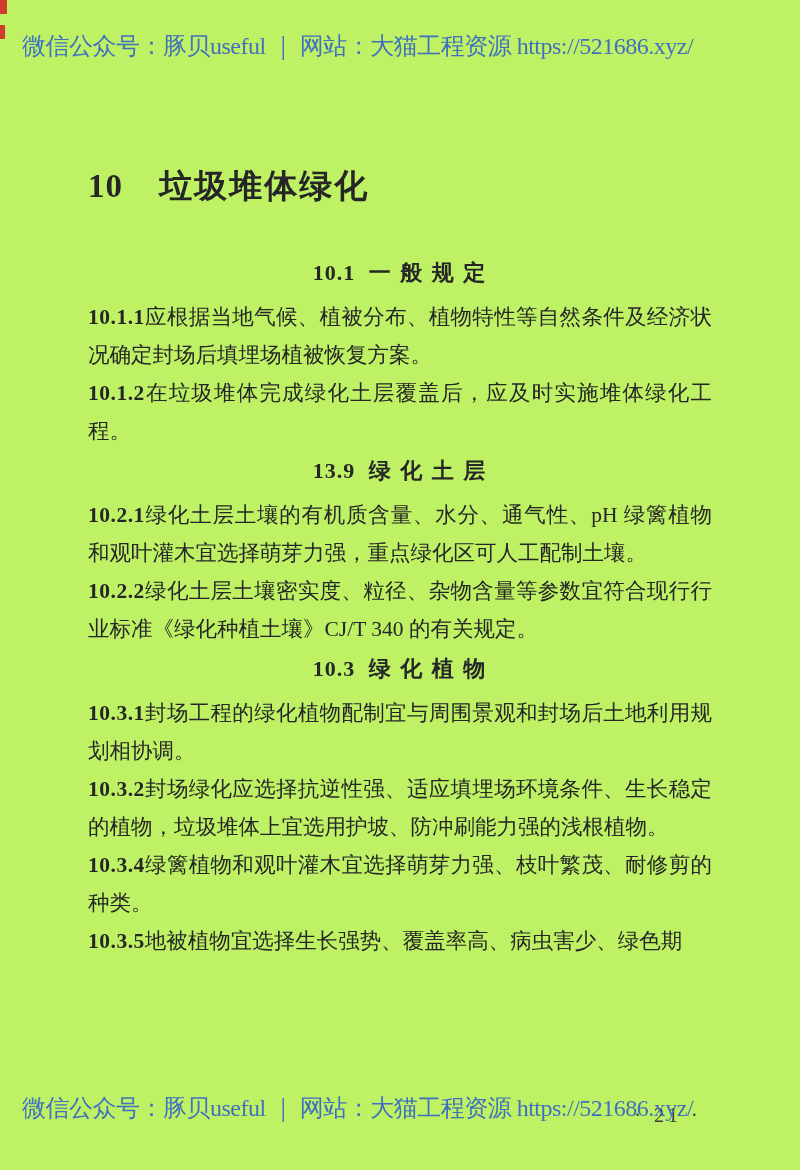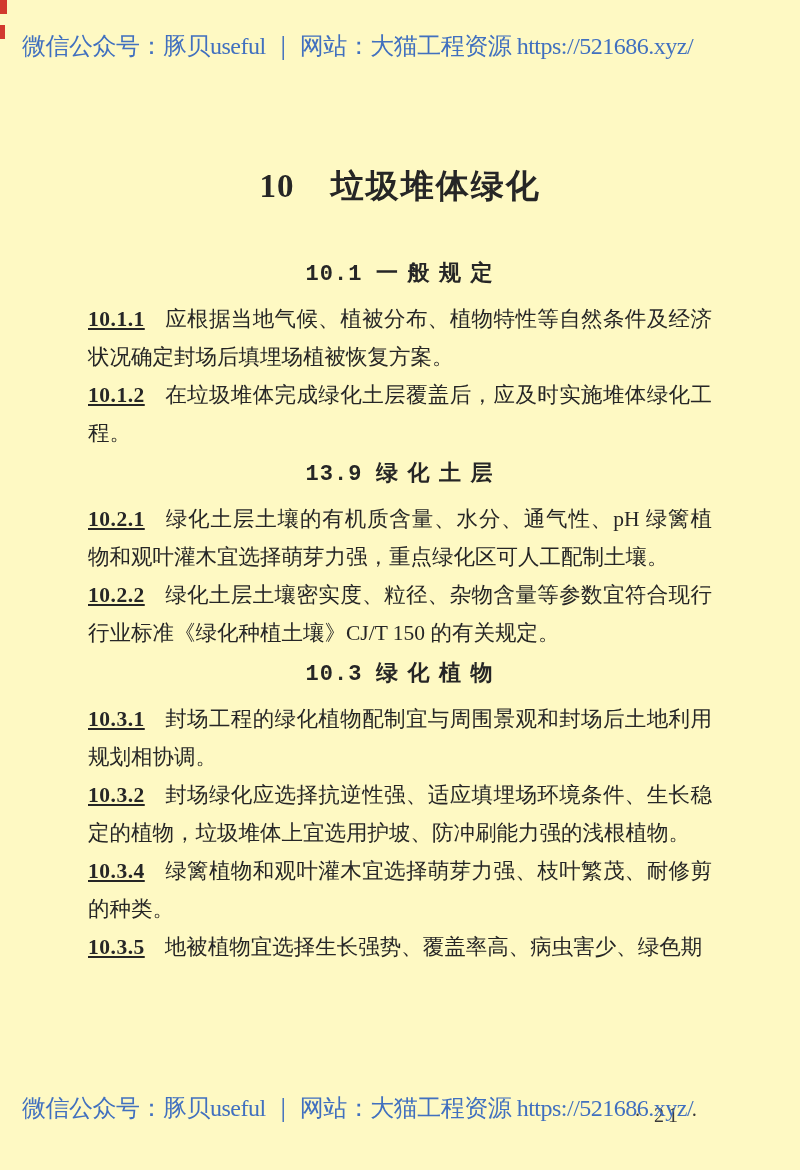--- a/index.html
+++ b/index.html
@@ -1,21 +1,21 @@
 <!DOCTYPE html>
 <html><head>
 <meta charset="utf-8">
 <style>
   html, body { margin: 0; padding: 0; background: #e8e8e8; }
   .page {
     position: relative;
     width: 800px;
     height: 1170px;
     margin: 0 auto;
-    background: #fef9c3;
+    background: #bef264;
     overflow: hidden;
     font-family: "Liberation Serif", "DejaVu Serif", serif;
     color: #262626;
   }
   
   .artifact { position: absolute; background: #d23a2e; }
   .artifact.a1 { left: 0; top: 0;  width: 7px; height: 14px; }
   .artifact.a2 { left: 0; top: 25px; width: 5px; height: 14px; }
 
   
@@ -33,50 +33,47 @@
 
   .content {
     position: absolute;
     top: 164px;
     left: 88px;
     width: 624px;
     z-index: 2;
   }
   .chapter {
     margin: 0 0 50px 0;
-    text-align: center;
     font-size: 33px;
     font-weight: bold;
     letter-spacing: 2px;
     line-height: 44px;
   }
   .chapter .ch-num { margin-right: 26px; letter-spacing: 1px; }
 
   .section {
     margin: 6px 0 10px 0;
     text-align: center;
     font-size: 22px;
     font-weight: bold;
     line-height: 30px;
   }
-  .section .sec-num { margin-right: 8px; letter-spacing: 1px; font-family: Liberation Mono, monospace; }
+  .section .sec-num { margin-right: 8px; letter-spacing: 1px; }
   .section .sec-title { letter-spacing: 2px; }
 
   .clause {
     margin: 0;
     font-size: 21.5px;
     line-height: 38px;
     text-align: justify;
     text-justify: inter-ideograph;
   }
   .clause .clause-num {
     font-weight: bold;
-    margin-right: 20px;
     letter-spacing: 0.5px;
-    text-decoration: underline;
   }
 
   .page-num {
     position: absolute;
     top: 1104px;
     left: 616px;
     width: 104px;
     text-align: center;
     font-size: 20px;
     color: #3a3a3a;
@@ -115,21 +112,21 @@
 
     <h2 class="section">
       <span class="sec-num">13.9</span>
       <span class="sec-title">绿 化 土 层</span>
     </h2>
 
     <p class="clause">
       <span class="clause-num">10.2.1</span><span>绿化土层土壤的有机质含量、水分、通气性、pH 绿篱植物和观叶灌木宜选择萌芽力强，重点绿化区可人工配制土壤。</span>
     </p>
     <p class="clause">
-      <span class="clause-num">10.2.2</span><span>绿化土层土壤密实度、粒径、杂物含量等参数宜符合现行行业标准《绿化种植土壤》CJ/T 150 的有关规定。</span>
+      <span class="clause-num">10.2.2</span><span>绿化土层土壤密实度、粒径、杂物含量等参数宜符合现行行业标准《绿化种植土壤》CJ/T 340 的有关规定。</span>
     </p>
 
     <h2 class="section">
       <span class="sec-num">10.3</span>
       <span class="sec-title">绿 化 植 物</span>
     </h2>
 
     <p class="clause">
       <span class="clause-num">10.3.1</span><span>封场工程的绿化植物配制宜与周围景观和封场后土地利用规划相协调。</span>
     </p>

